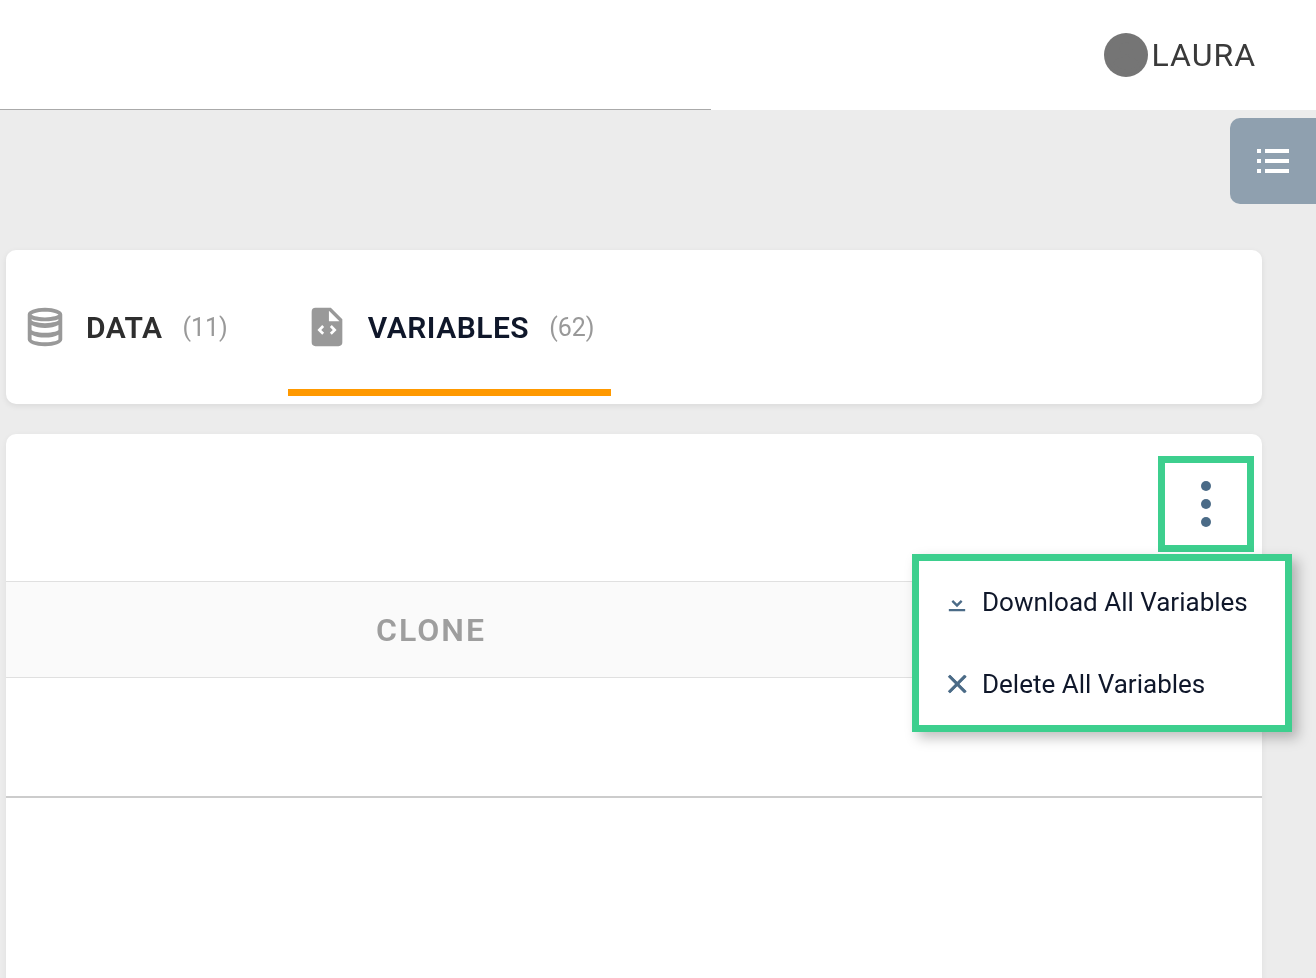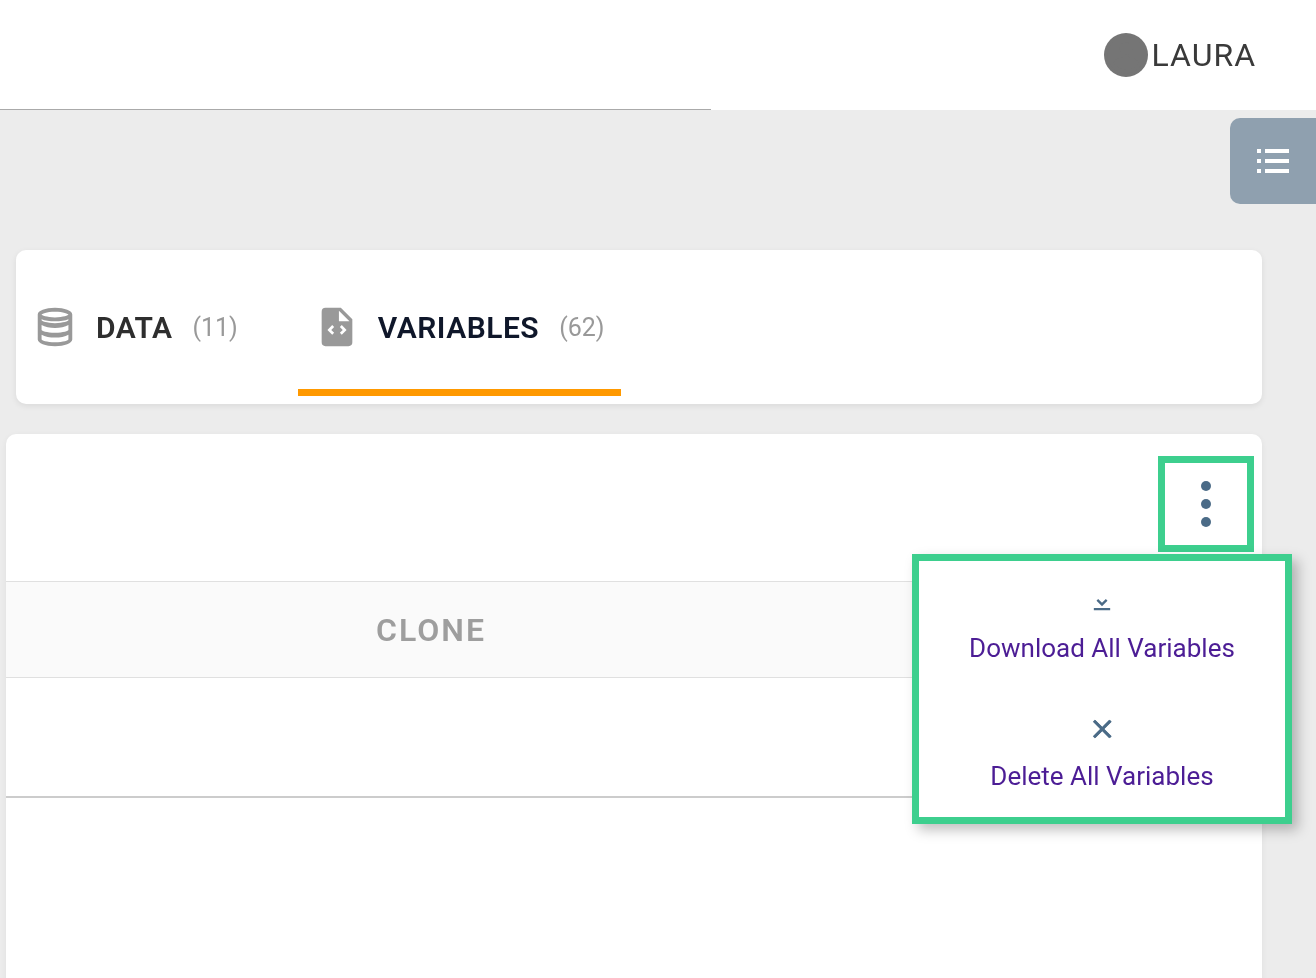--- a/index.html
+++ b/index.html
@@ -65,21 +65,21 @@
       background: #8fa0af;
       border-radius: 10px 0 0 10px;
       display: flex;
       align-items: center;
       justify-content: center;
       cursor: pointer;
     }
     .side-toggle svg { width: 48px; height: 48px; fill: #fff; }
     .tabs-card {
       position: absolute;
-      left: 16px;
+      left: 6px;
       right: 54px;
       top: 140px;
       height: 154px;
       background: #fff;
       border-radius: 10px;
       box-shadow: 0 2px 6px rgba(0,0,0,0.08);
       display: flex;
       align-items: center;
       padding: 8px 4px;
     }
@@ -182,26 +182,25 @@
       right: -30px;
       width: 380px;
       background: #fff;
       border: 7px solid #3dcf8e;
       box-shadow: 6px 6px 12px rgba(0,0,0,0.25);
       z-index: 10;
     }
     .menu-item {
       display: flex;
       align-items: center;
-      gap: 18px;
+      gap: 11px;
       padding: 26px 24px;
       font-size: 26px;
-      color: #4c1d95;
-      cursor: pointer;
-      flex-direction: column;
+      color: #0f172a;
+      cursor: pointer;
     }
     .menu-item svg { width: 28px; height: 28px; fill: #4b6b87; }
   </style>
 </head>
 <body>
 
 <div class="header">
   <div class="user-area">
     <span class="avatar-icon">
       <svg viewBox="0 0 24 24">

